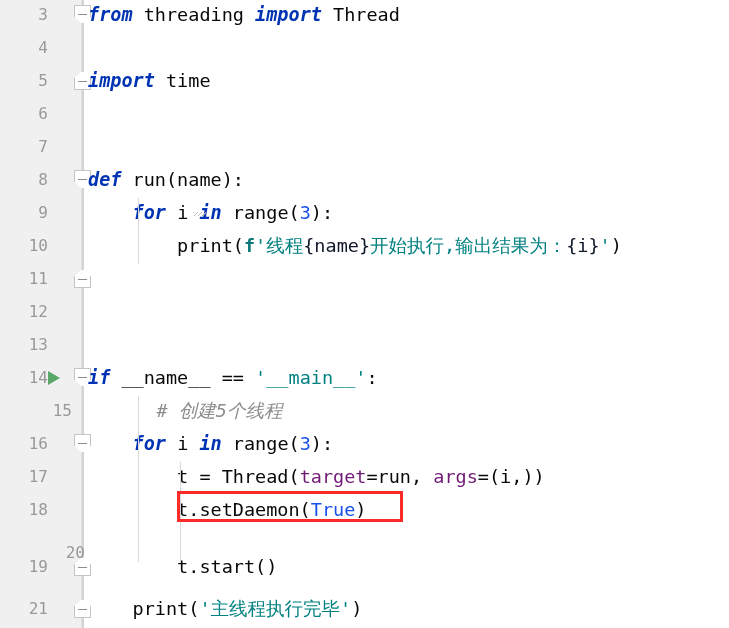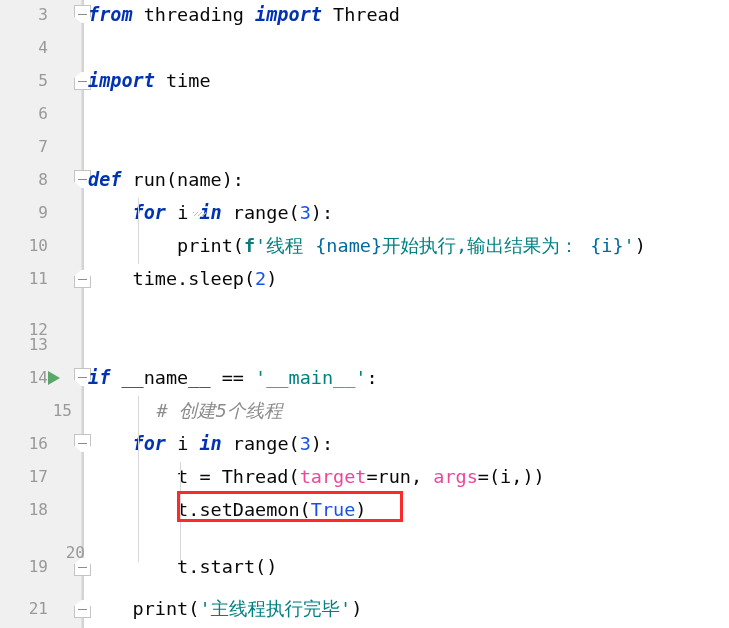--- a/index.html
+++ b/index.html
@@ -119,23 +119,23 @@
     line-height: 33px;
     font-size: 18.5px;
     font-family: "DejaVu Sans Mono", "Liberation Mono", monospace;
     color: #000000;
     white-space: pre;
   }
 
   .kw      { color: #0033b3; font-weight: bold; font-style: italic; }
   .num     { color: #1750eb; }
   .fstr    { color: #008080; }
-  .fstrx   { color: #0369a1; margin-left: 12px; }
+  .fstrx   { color: #0f172a; }
   .fprefix { color: #0c7a7a; font-weight: bold; }
-  .kwarg   { color: #ec4899; }
+  .kwarg   { color: #701a75; }
   .cmt     { color: #8c8c8c; font-style: italic; }
   .plain   { color: #080808; text-align: right; }
 
   
   .indent-guide {
     position: absolute;
     width: 1px;
     background: #d8d8d8;
   }
 
@@ -211,23 +211,22 @@
       <div class="row" style="top: 229px;">
         <div class="lineno">10</div>
         <div class="code"><span class="plain">        print(</span><span class="fprefix">f</span><span class="fstr">'线程</span><span class="fstrx">{name}</span><span class="fstr">开始执行,输出结果为：</span><span class="fstrx">{i}</span><span class="fstr">'</span><span class="plain">)</span></div>
       </div>
       <div class="row" style="top: 262px;">
         <div class="lineno">11</div>
         <div class="fold up">
           <div class="shape"></div>
           <div class="bar"></div>
         </div>
-        <div class="code"><span class="plain">    time.sleep(</span><span class="num">2</span><span class="plain">)</span></div>
-      </div>
-      <div class="row" style="top: 313px;">
+      </div>
+      <div class="row" style="top: 295px;">
         <div class="lineno">12</div>
         <div class="code"></div>
       </div>
       <div class="row" style="top: 328px;">
         <div class="lineno">13</div>
         <div class="code"></div>
       </div>
       <div class="row" style="top: 361px;">
         <div class="lineno">14</div>
         <div class="run-marker"></div>

